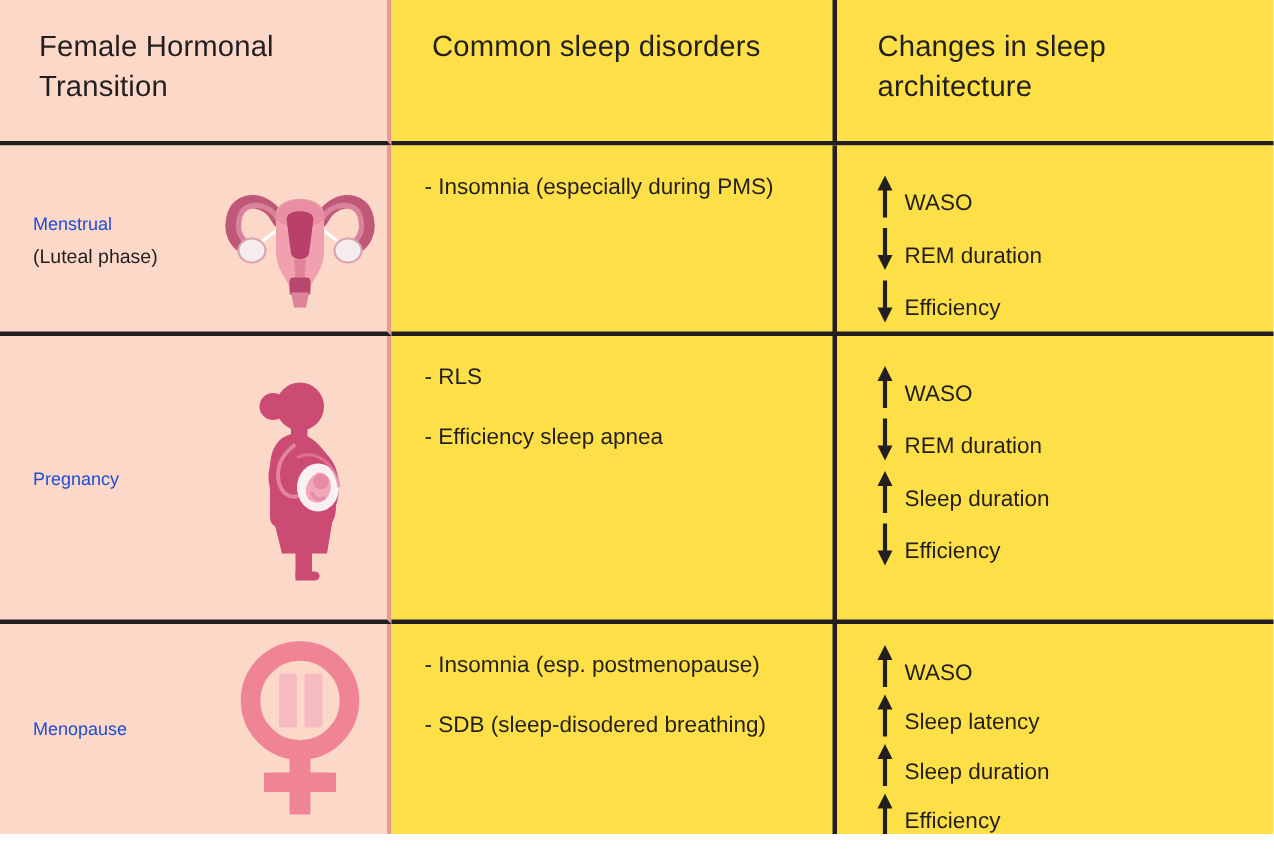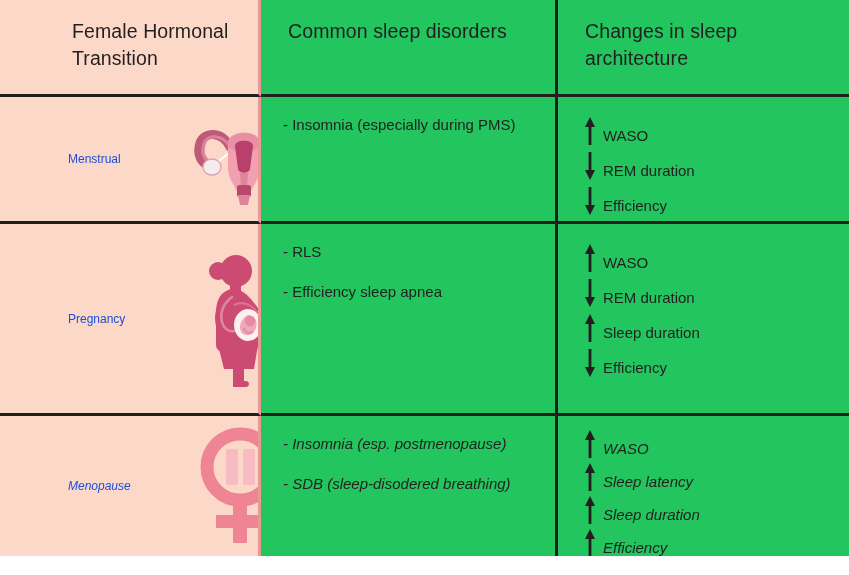--- a/index.html
+++ b/index.html
@@ -34,22 +34,22 @@
     position: relative;
     overflow: hidden;
   }
 
   
   .col-1 { width: 261px; flex: 0 0 261px; }
   .col-2 { width: 297px; flex: 0 0 297px; }
   .col-3 { width: 291px; flex: 0 0 291px; }
 
   
-  .bg-pink { background: #fcd8c8; padding-left: 46px; }
-  .bg-teal { background: #22c55e; }
+  .bg-pink { background: #fcd8c8; }
+  .bg-teal { background: #fde047; }
 
   
   .border-bottom-dark { border-bottom: 3px solid #231f20; }
   .border-right-pink  { border-right: 3px solid #e79a93; }
   .border-right-dark  { border-right: 3px solid #231f20; }
 
   
   .header-row .cell {
     height: 97px;
   }
@@ -61,21 +61,21 @@
     letter-spacing: 0.1px;
   }
   .header-row .col-2 .header-title,
   .header-row .col-3 .header-title {
     padding-left: 27px;
   }
 
   
   .row-1 .cell { height: 127px; }
   .row-2 .cell { height: 192px; }
-  .row-3 .cell { height: 140px; font-style: italic; }
+  .row-3 .cell { height: 140px; }
 
   
   .stage-cell {
     display: flex;
     align-items: center;
   }
   .stage-label {
     padding-left: 22px;
     width: 120px;
     flex: 0 0 120px;
@@ -166,20 +166,21 @@
         <div>architecture</div>
       </div>
     </div>
   </div>
 
   <div class="row row-1">
 
     <div class="cell col-1 bg-pink border-bottom-dark border-right-pink stage-cell">
       <div class="stage-label">
         <div class="stage-name">Menstrual</div>
+        <div class="stage-sub">(Luteal phase)</div>
       </div>
       <div class="stage-art">
         <svg width="112" height="96" viewBox="0 0 112 96" aria-hidden="true">
 
           <path d="M42 36 C 34 20, 16 20, 12 32 C 8 44, 14 52, 20 54" fill="none" stroke="#c05878" stroke-width="9" stroke-linecap="round"></path>
 
           <path d="M70 36 C 78 20, 96 20, 100 32 C 104 44, 98 52, 92 54" fill="none" stroke="#c05878" stroke-width="9" stroke-linecap="round"></path>
 
           <path d="M42 36 C 35 23, 19 23, 16 33 C 13 43, 17 49, 22 51" fill="none" stroke="#d9829b" stroke-width="3.5" stroke-linecap="round"></path>
           <path d="M70 36 C 77 23, 93 23, 96 33 C 99 43, 95 49, 90 51" fill="none" stroke="#d9829b" stroke-width="3.5" stroke-linecap="round"></path>

